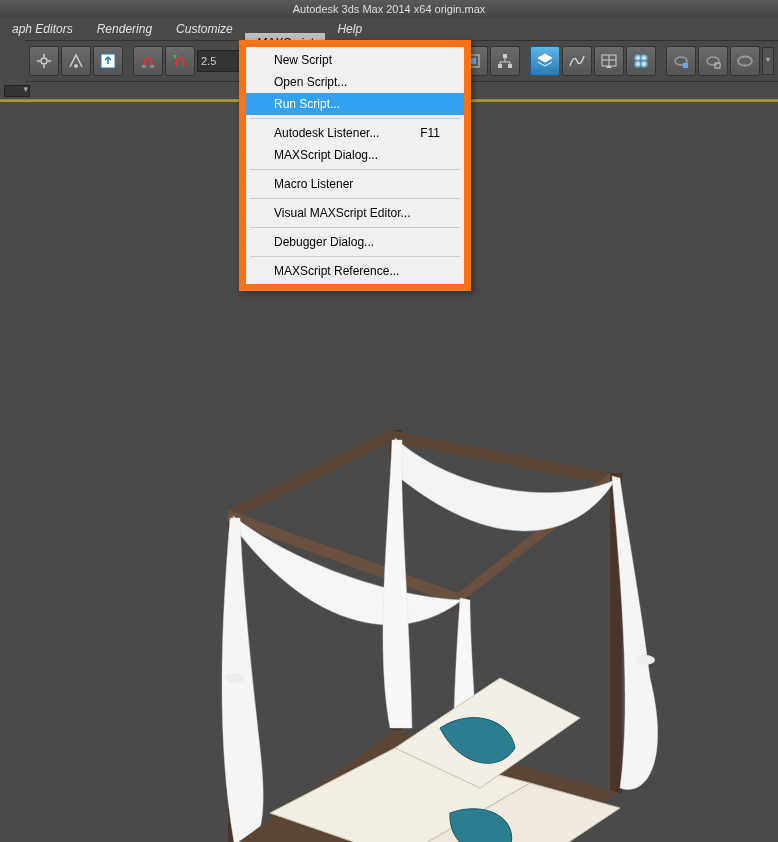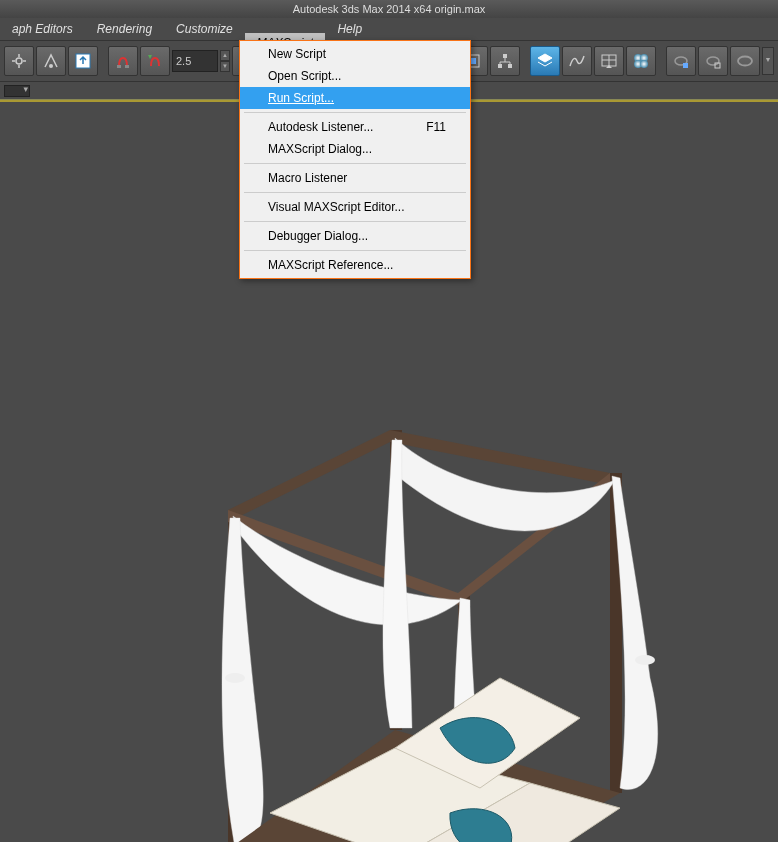--- a/index.html
+++ b/index.html
@@ -42,20 +42,21 @@
 }
 .toolbar {
   height: 42px;
   background: #4a4a4a;
   border-top: 1px solid #333;
   border-bottom: 1px solid #333;
   display: flex;
   align-items: center;
   padding: 2px 4px;
   gap: 2px;
+  margin-left: 25px;
 }
 .tb-sep { width: 6px; }
 .tb-btn {
   width: 30px;
   height: 30px;
   background: linear-gradient(to bottom, #6a6a6a, #555);
   border: 1px solid #333;
   border-radius: 2px;
   display: flex;
   align-items: center;
@@ -114,33 +115,33 @@
   right: 0;
   bottom: 0;
   background: #4a4a4a;
 }
 .dropdown {
   position: absolute;
   left: 239px;
   top: 40px;
   width: 232px;
   background: #f0f0f0;
-  border: 1px solid #f97316;
+  border: 7px solid #f97316;
   box-shadow: 2px 2px 6px rgba(0,0,0,.4);
   color: #000;
   padding: 2px 0;
 }
 .dd-item {
   padding: 4px 24px 4px 28px;
   font-size: 12px;
   display: flex;
   justify-content: space-between;
   cursor: default;
 }
-.dd-item.hover { background: #33a0f0; color: #fff; text-decoration: underline; }
+.dd-item.hover { background: #33a0f0; color: #fff; }
 .dd-sep { height: 1px; background: #ccc; margin: 3px 4px; }
 
 .ic { display: block; }
 .model-placeholder {
   position: absolute;
   left: 200px;
   top: 315px;
   width: 460px;
   height: 490px;
 }

